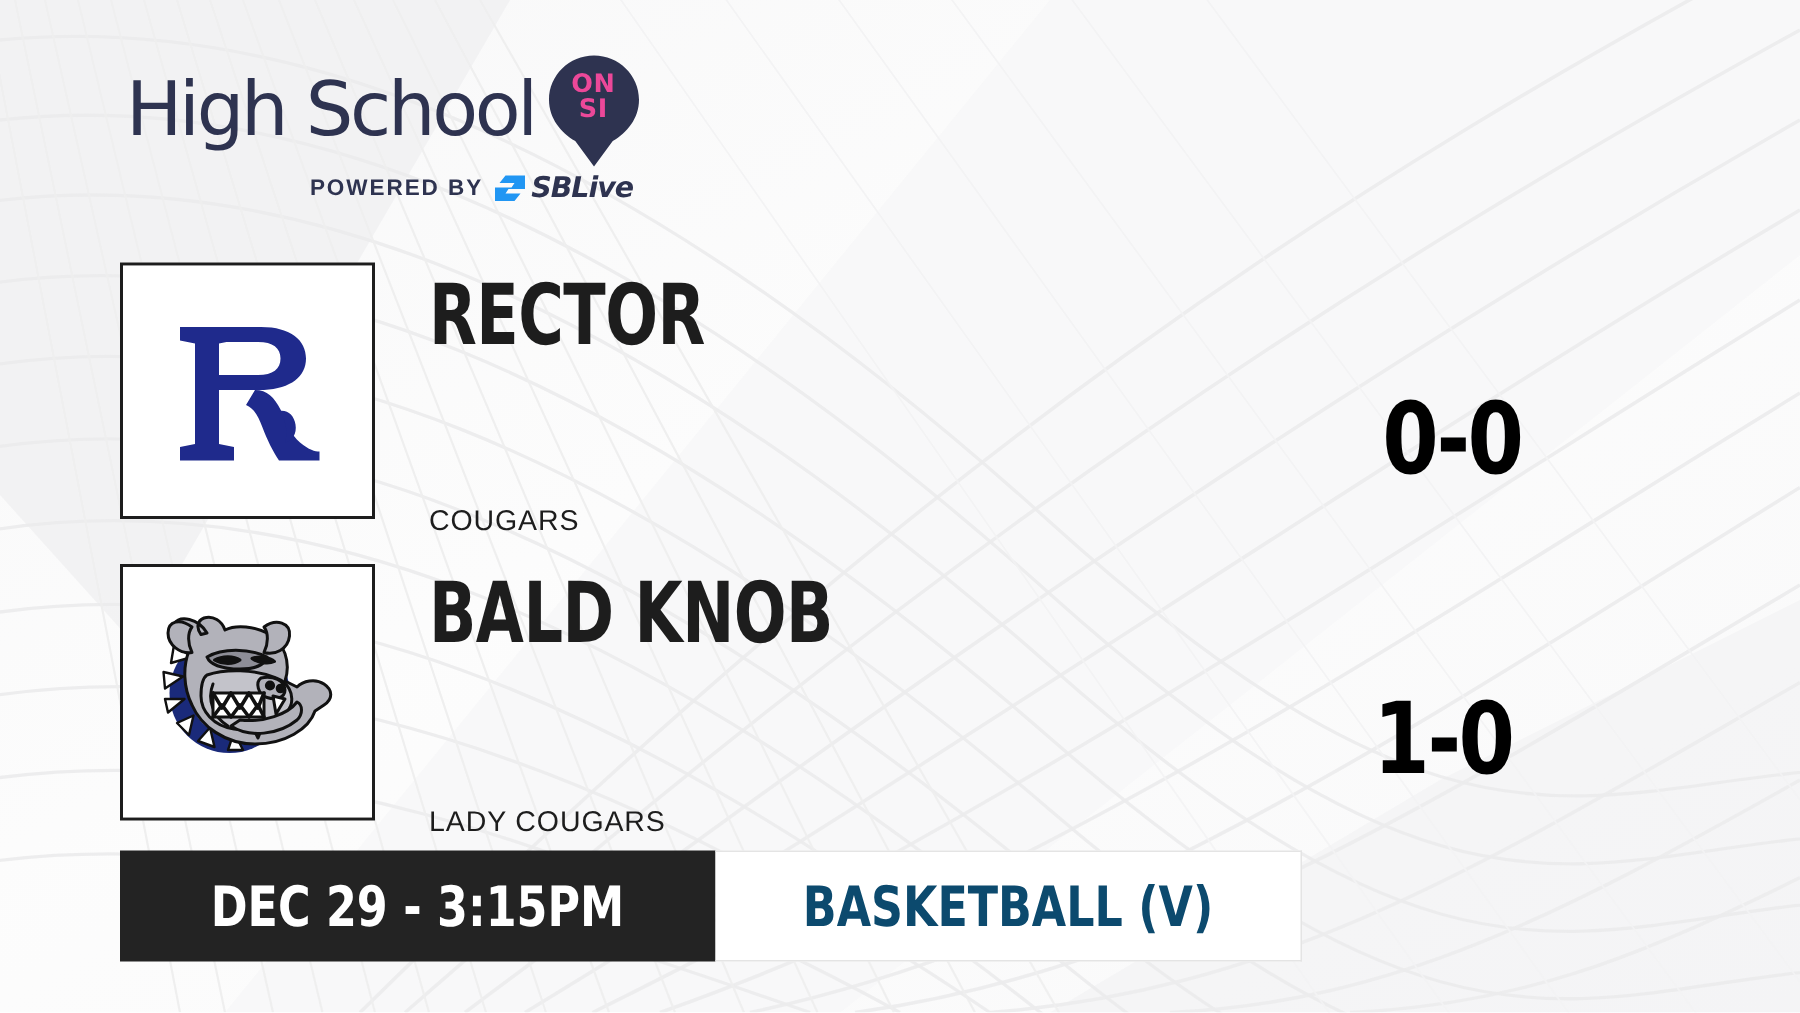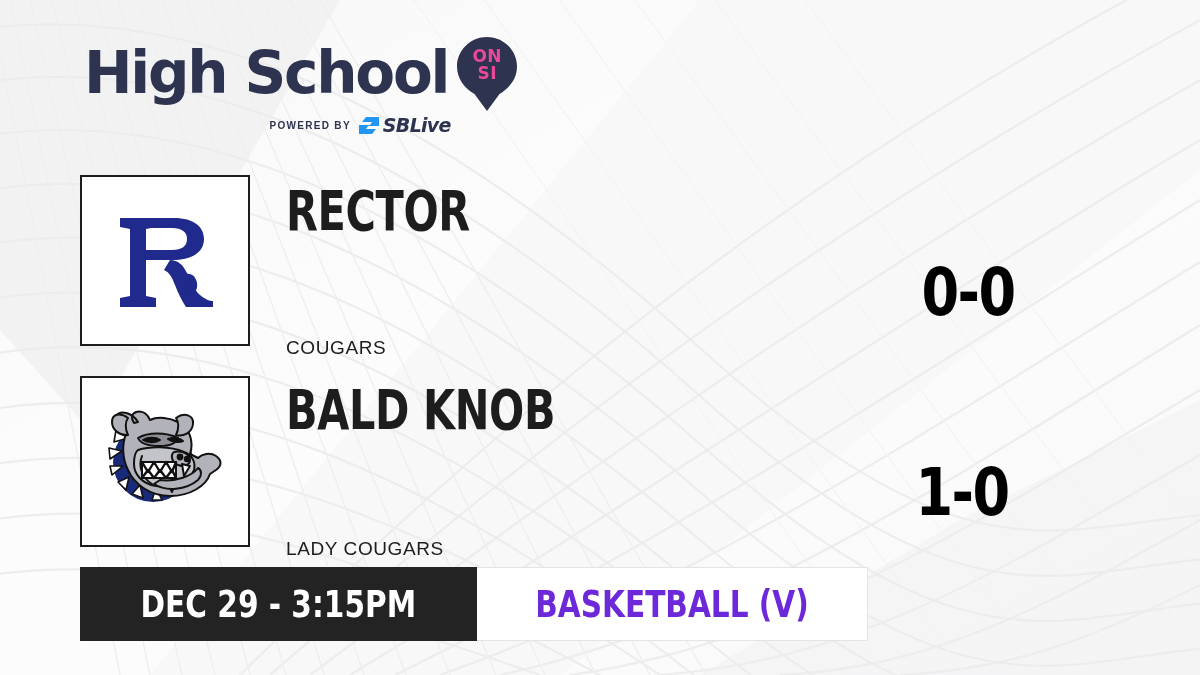--- a/index.html
+++ b/index.html
@@ -14,22 +14,22 @@
   #bg-layer { position:absolute; inset:0; z-index:0; }
   #bg-layer svg { display:block; width:1200px; height:675px; }
 
   
   #brand-header {
     position:absolute; left:84px; top:34px; z-index:5;
   }
   #brand-title-row { display:flex; align-items:center; gap:8px; }
   #brand-title {
     font-family:"DejaVu Sans", sans-serif;
-    font-size:58px;
-    font-weight:bold;
+    font-size:50px;
+    font-weight:normal;
     letter-spacing:-2.2px;
     color:#2e3350;
     line-height:1;
     white-space:nowrap;
   }
   #onsi-pin { position:relative; width:62px; height:76px; margin-top:2px; }
   #onsi-pin svg { display:block; }
   #onsi-pin-text {
     position:absolute; left:0; top:12px; width:62px;
     text-align:center;
@@ -41,21 +41,21 @@
     letter-spacing:0.5px;
   }
   #onsi-pin-text span { display:block; }
 
   #powered-row {
     display:flex; align-items:center; justify-content:center;
     gap:7px; margin-top:4px; padding-left:118px;
   }
   #powered-label {
     font-family:"Liberation Sans", sans-serif;
-    font-size:10px; font-weight:bold;
+    font-size:15px; font-weight:bold;
     letter-spacing:1.3px;
     color:#2e3350;
   }
   #sblive-mark { display:flex; align-items:flex-end; gap:3px; }
   #sblive-s { display:block; }
   #sblive-word {
     font-family:"DejaVu Sans", sans-serif;
     font-size:19px; font-weight:bold;
     font-style:italic;
     letter-spacing:-0.7px;
@@ -140,21 +140,21 @@
     font-weight:bold;
     font-size:37px;
     line-height:37px;
     letter-spacing:0px;
     white-space:nowrap;
     transform:scaleX(0.80);
     transform-origin:center center;
   }
   #event-sport {
     background:#ffffff;
-    color:#6d28d9;
+    color:#0c4a6e;
     display:flex; align-items:center; justify-content:flex-start;
     padding:0 24px;
     min-width:365px;
     border:1px solid #e4e4e4;
     border-left:none;
   }
   #event-sport-text {
     font-family:"DejaVu Sans", sans-serif;
     font-weight:bold;
     font-size:37px;

